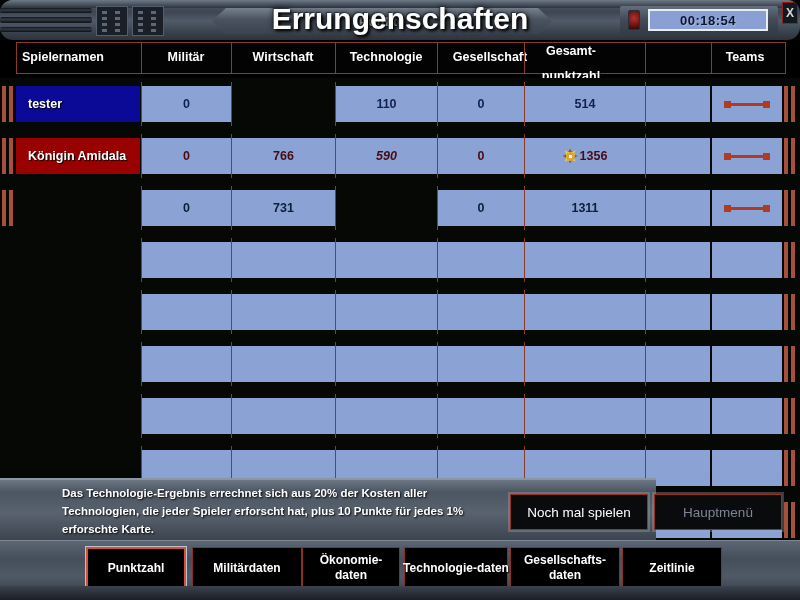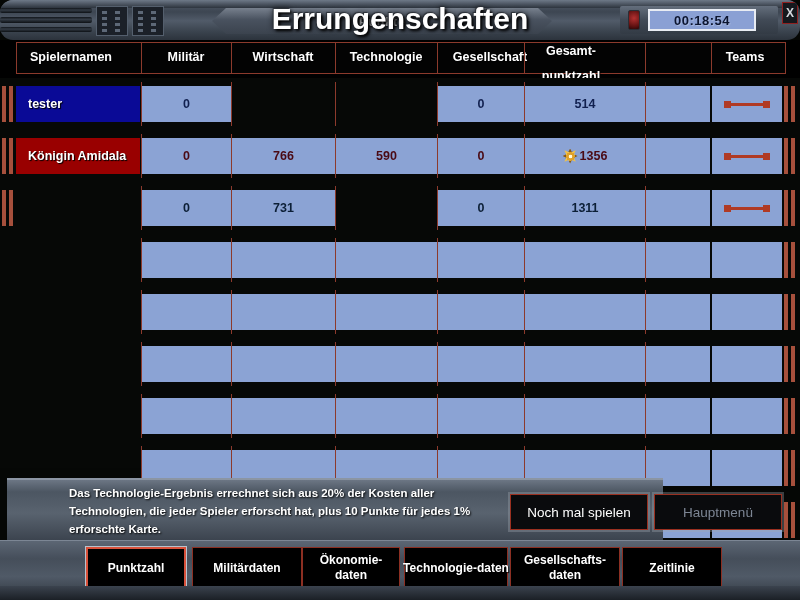--- a/index.html
+++ b/index.html
@@ -66,21 +66,21 @@
     position:absolute; left:620px; top:6px; width:158px; height:28px;
     background: linear-gradient(180deg,#646e7c,#414a56 50%,#333b45);
     border-radius:2px;
   }
   .timer-led {
     position:absolute; left:628px; top:10px; width:12px; height:20px;
     background: radial-gradient(circle at 50% 40%, #b43030, #5e1111 70%, #2a0707);
     border:1px solid #2b2f36; border-radius:2px;
   }
   .timer-display {
-    position:absolute; left:648px; top:9px; width:108px; height:22px;
+    position:absolute; left:648px; top:9px; width:120px; height:22px;
     background:#8aa0d4;
     border:2px solid #e8ecf3;
     display:flex; align-items:center; justify-content:center;text-align:right;
   }
   .timer-display span {
     color:#0c1530; font-size:13px; font-weight:bold; letter-spacing:.5px;
     text-shadow: 1px 1px 0 rgba(255,255,255,.25);
   }
   .close-btn {
     position:absolute; left:782px; top:2px; width:16px; height:22px;
@@ -100,21 +100,21 @@
     border:1px solid #8c3a2c; background:#030303;
   }
   .th {
     position:absolute; top:2px; height:32px;
     display:flex; align-items:center; justify-content:center;
     color:#fff; font-size:12.5px; font-weight:bold;
     text-shadow:1px 1px 1px #000;
     line-height:1.05; text-align:center;
     cursor:pointer;
   }
-  .th.left { justify-content:flex-start; padding-left:14px;border-radius:13px; }
+  .th.left { justify-content:flex-start; padding-left:6px;border-radius:13px; }
   .th-sep { position:absolute; top:2px; height:32px; width:1px; background:#8c3a2c; }
   .chev {
     position:absolute; top:68px; width:38px; height:10px;
     background: linear-gradient(180deg,#b9c1cb,#6b7480);
     clip-path: polygon(0 0,100% 0,50% 100%);
   }
   .chev.wide {
     width:62px; height:11px;
     background: linear-gradient(180deg,#c3cad3,#707a86);
     clip-path: polygon(0 0,100% 0, 78% 100%, 22% 100%);
@@ -159,21 +159,21 @@
     display:inline-block; width:15px; height:15px; margin-right:2px;
     vertical-align:-3px;
     background:
       radial-gradient(circle at 50% 50%, #fffbe0 0 18%, #e0a22a 19% 40%, rgba(0,0,0,0) 41%),
       conic-gradient(from 22deg, #f0c24a 0 12%, #8a5a12 12% 25%, #f0c24a 25% 37%, #8a5a12 37% 50%, #f0c24a 50% 62%, #8a5a12 62% 75%, #f0c24a 75% 87%, #8a5a12 87% 100%);
     clip-path: polygon(50% 0,62% 24%,88% 12%,76% 38%,100% 50%,76% 62%,88% 88%,62% 76%,50% 100%,38% 76%,12% 88%,24% 62%,0 50%,24% 38%,12% 12%,38% 24%);
   }
 
   
   .descpanel {
-    position:absolute; left:7px; top:478px; width:656px; height:62px;
+    position:absolute; left:0; top:478px; width:656px; height:62px;
     background: linear-gradient(180deg,#6c7684 0%,#4c5662 20%, #59636f 55%, #3c444f 100%);
     border-top:2px solid #8b95a3;
   }
   .desctext {
     position:absolute; left:62px; top:5px; width:430px;
     color:#ffffff; font-size:11.5px; font-weight:bold; line-height:1.55;
     text-shadow:1px 1px 2px #000;
   }
   .btn-restart, .btn-main {
     position:absolute; top:494px; height:36px;
@@ -285,20 +285,21 @@
   </div>
 
   <div class="tbody" id="tbody">
       <div class="row" style="top: 8px;">
         <div class="edgebars l">
           <b></b>
           <b></b>
         </div>
         <div class="namecell" style="background: rgb(10, 10, 150);">tester</div>
         <div class="datacell" style="left: 142px; width: 89px; color: rgb(17, 32, 79);">0</div>
+        <div class="datacell" style="left: 336px; width: 101px; color: rgb(17, 32, 79);">110</div>
         <div class="datacell" style="left: 438px; width: 86px; color: rgb(17, 32, 79);">0</div>
         <div class="datacell" style="left: 525px; width: 120px; color: rgb(17, 32, 79);">514</div>
         <div class="datacell" style="left: 646px; width: 64px;"></div>
         <div class="cellline" style="left: 141px;"></div>
         <div class="cellline" style="left: 231px;"></div>
         <div class="cellline" style="left: 335px;"></div>
         <div class="cellline" style="left: 437px;"></div>
         <div class="cellline" style="left: 524px;"></div>
         <div class="cellline" style="left: 645px;"></div>
         <div class="teamcell">
@@ -314,21 +315,21 @@
         </div>
       </div>
       <div class="row" style="top: 60px;">
         <div class="edgebars l">
           <b></b>
           <b></b>
         </div>
         <div class="namecell" style="background: rgb(153, 0, 0);">Königin Amidala</div>
         <div class="datacell" style="left: 142px; width: 89px; color: rgb(74, 10, 20);">0</div>
         <div class="datacell" style="left: 232px; width: 103px; color: rgb(74, 10, 20);">766</div>
-        <div class="datacell" style="left: 336px; width: 101px; color: rgb(74, 10, 20);">590</div>
+        <div class="datacell" style="left: 336px; width: 101px; color: rgb(74, 10, 20); font-style: italic;">590</div>
         <div class="datacell" style="left: 438px; width: 86px; color: rgb(74, 10, 20);">0</div>
         <div class="datacell" style="left: 525px; width: 120px; color: rgb(74, 10, 20);">
           <span class="medal"></span>
           <span>1356</span>
         </div>
         <div class="datacell" style="left: 646px; width: 64px;"></div>
         <div class="cellline" style="left: 141px;"></div>
         <div class="cellline" style="left: 231px;"></div>
         <div class="cellline" style="left: 335px;"></div>
         <div class="cellline" style="left: 437px;"></div>

